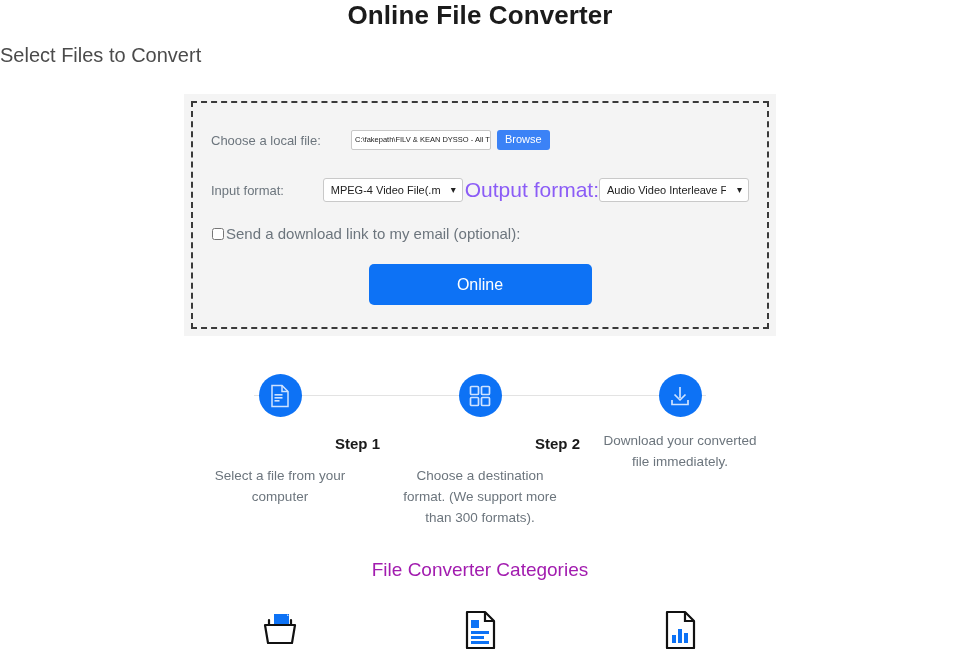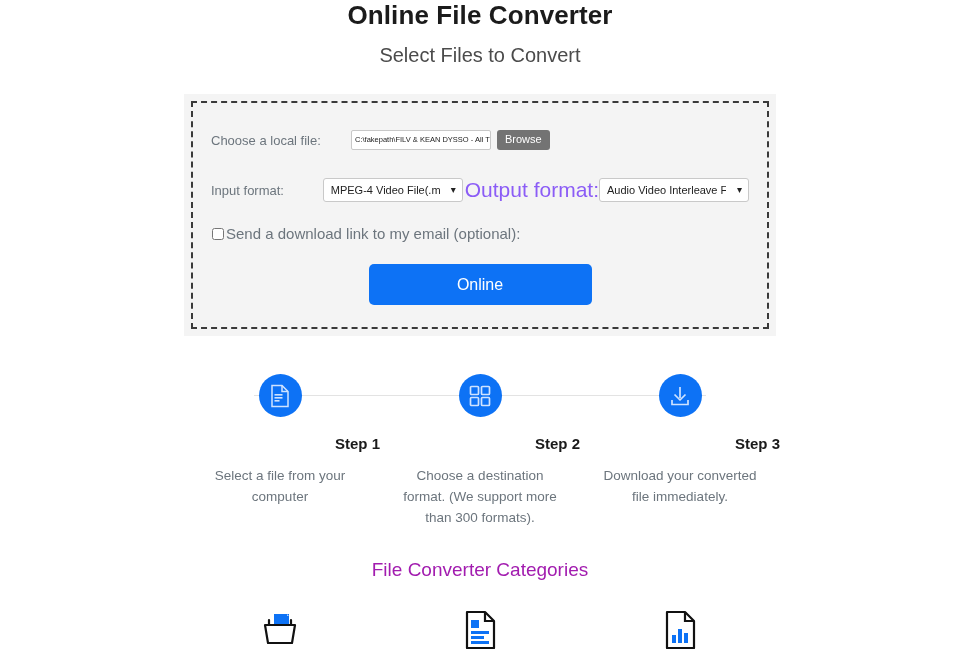--- a/index.html
+++ b/index.html
@@ -16,21 +16,20 @@
   .main-title {
     text-align: center;
     font-size: 26px;
     font-weight: bold;
     color: #1b1b1b;
     margin: 0;
     padding-top: 0;
     letter-spacing: .1px;
   }
   .sub-title {
-    text-align: center;
     font-size: 20px;
     font-weight: normal;
     color: #4b4b4b;
     margin: 0;
     padding-top: 13px;
   }
 
   
   .panel-wrap {
     width: 592px;
@@ -75,21 +74,21 @@
     color: #1b1b1b;
     padding: 0 3px;
     line-height: 18px;
     overflow: hidden;
     white-space: nowrap;
     display: flex;
     align-items: center;
   }
   .browse-btn {
     margin-left: 6px;
-    background: #737373;
+    background: #3b82f6;
     color: #fff;
     border: none;
     border-radius: 3px;
     font-size: 11px;
     font-family: "Liberation Sans", sans-serif;
     padding: 3px 8px 4px 8px;
     cursor: pointer;
     line-height: 1.2;
   }
 
@@ -299,21 +298,20 @@
     </div>
 
     <div class="step">
       <div class="step-circle">
         <svg width="22" height="22" viewBox="0 0 22 22" fill="none">
           <path d="M11 2v11" stroke="#cfe3ff" stroke-width="1.7"></path>
           <path d="M5.5 9.5L11 15l5.5-5.5" stroke="#cfe3ff" stroke-width="1.7" fill="none" stroke-linejoin="round"></path>
           <path d="M3 15v4.5h16V15" stroke="#cfe3ff" stroke-width="1.7" fill="none"></path>
         </svg>
       </div>
-      <div class="step-title">Step 3</div>
       <div class="step-desc">Download your converted file immediately.</div>
     </div>
   </div>
 
   <h3 class="cat-title">File Converter Categories</h3>
 
   <div class="cats">
 
     <div class="cat">
       <div class="cat-icon">

